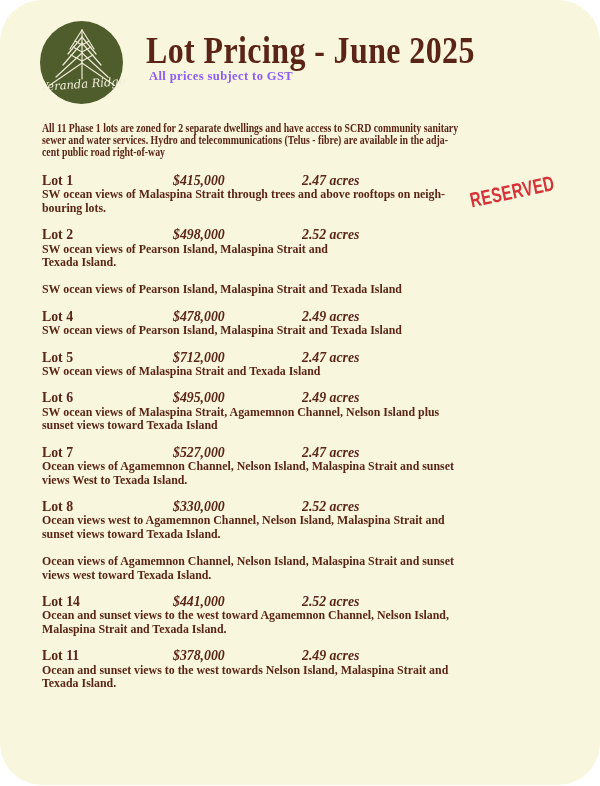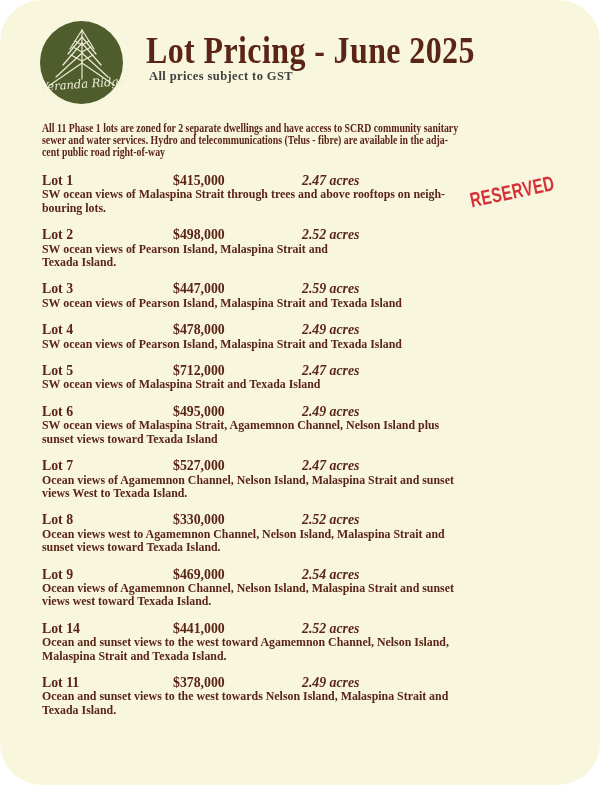--- a/index.html
+++ b/index.html
@@ -18,37 +18,37 @@
     transform:rotate(-4deg);white-space:nowrap;
   }
   .title{
     position:absolute;left:146px;top:31px;
     font:700 38px/38px "Liberation Serif",serif;color:#5a2417;
     transform:scaleX(.84);transform-origin:0 0;white-space:nowrap;
     letter-spacing:.5px;
   }
   .subtitle{
     position:absolute;left:149px;top:70px;
-    font:700 12.5px/13px "Liberation Serif",serif;color:#404040;
+    font:700 12.5px/13px "Liberation Serif",serif;color:#8b5cf6;
     letter-spacing:.4px;white-space:nowrap;
   }
   .intro{
     position:absolute;left:42px;top:123px;
     font:700 11.5px/11.8px "Liberation Serif",serif;color:#5a2417;
     white-space:pre;transform:scaleX(.855);transform-origin:0 0;
   }
   .lots{position:absolute;left:42px;top:174px;width:520px;}
   .lot{margin-bottom:14px;}
   .lot-head{
     display:flex;font:700 13.8px/13.4px "Liberation Serif",serif;color:#5a2417;
     white-space:pre;
     justify-content:center;
   }
   .lot-name{width:131px;}
-  .lot-price{width:129px;}
+  .lot-price{width:129px;font-style:italic;}
   .lot-acres{flex:1;font-style:italic;}
   .lot-desc{
     font:700 13.5px/13.4px "Liberation Serif",serif;color:#5a2417;
     white-space:pre;transform:scaleX(.88);transform-origin:0 0;
   }
   .stamp{
     position:absolute;left:468px;top:190px;
     font:700 21px/21px "Liberation Sans",sans-serif;color:#d53238;
     transform:rotate(-12deg) scaleX(.72);transform-origin:0 0;
     white-space:nowrap;letter-spacing:.5px;
@@ -107,25 +107,20 @@
       <div class="lot-head">
         <span class="lot-name">Lot 2</span>
         <span class="lot-price">$498,000</span>
         <span class="lot-acres">2.52 acres</span>
       </div>
       <div class="lot-desc">SW ocean views of Pearson Island, Malaspina Strait and
 Texada Island.</div>
     </div>
 
     <div class="lot">
-      <div class="lot-head">
-        <span class="lot-name">Lot 3</span>
-        <span class="lot-price">$447,000</span>
-        <span class="lot-acres">2.59 acres</span>
-      </div>
       <div class="lot-desc">SW ocean views of Pearson Island, Malaspina Strait and Texada Island</div>
     </div>
 
     <div class="lot">
       <div class="lot-head">
         <span class="lot-name">Lot 4</span>
         <span class="lot-price">$478,000</span>
         <span class="lot-acres">2.49 acres</span>
       </div>
       <div class="lot-desc">SW ocean views of Pearson Island, Malaspina Strait and Texada Island</div>
@@ -164,25 +159,20 @@
       <div class="lot-head">
         <span class="lot-name">Lot 8</span>
         <span class="lot-price">$330,000</span>
         <span class="lot-acres">2.52 acres</span>
       </div>
       <div class="lot-desc">Ocean views west to Agamemnon Channel, Nelson Island, Malaspina Strait and
 sunset views toward Texada Island.</div>
     </div>
 
     <div class="lot">
-      <div class="lot-head">
-        <span class="lot-name">Lot 9</span>
-        <span class="lot-price">$469,000</span>
-        <span class="lot-acres">2.54 acres</span>
-      </div>
       <div class="lot-desc">Ocean views of Agamemnon Channel, Nelson Island, Malaspina Strait and sunset
 views west toward Texada Island.</div>
     </div>
 
     <div class="lot">
       <div class="lot-head">
         <span class="lot-name">Lot 14</span>
         <span class="lot-price">$441,000</span>
         <span class="lot-acres">2.52 acres</span>
       </div>

